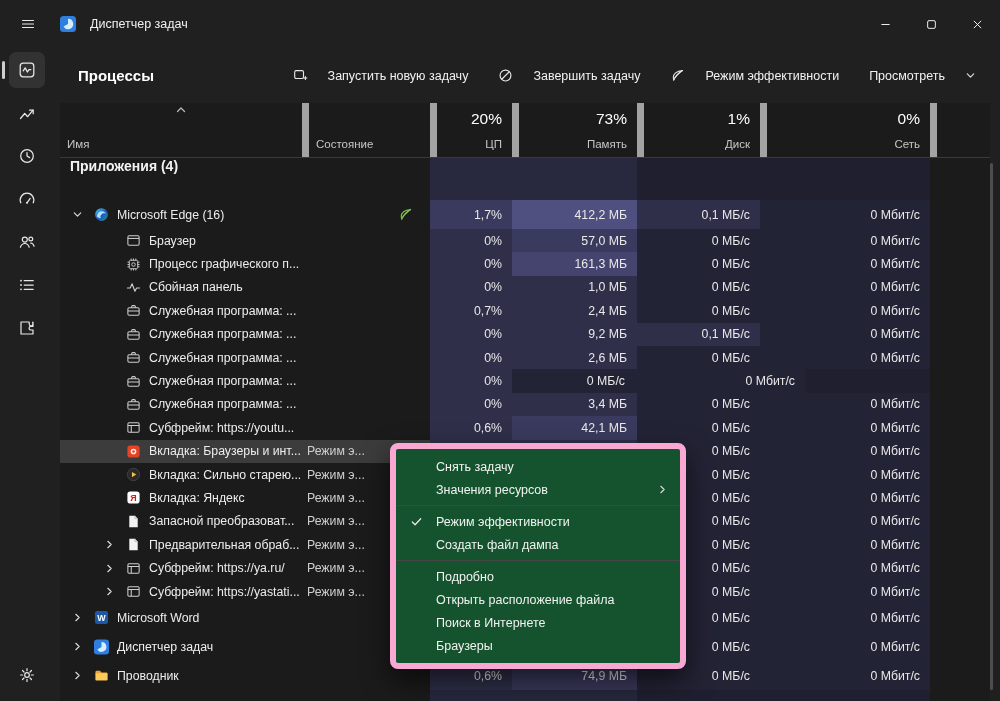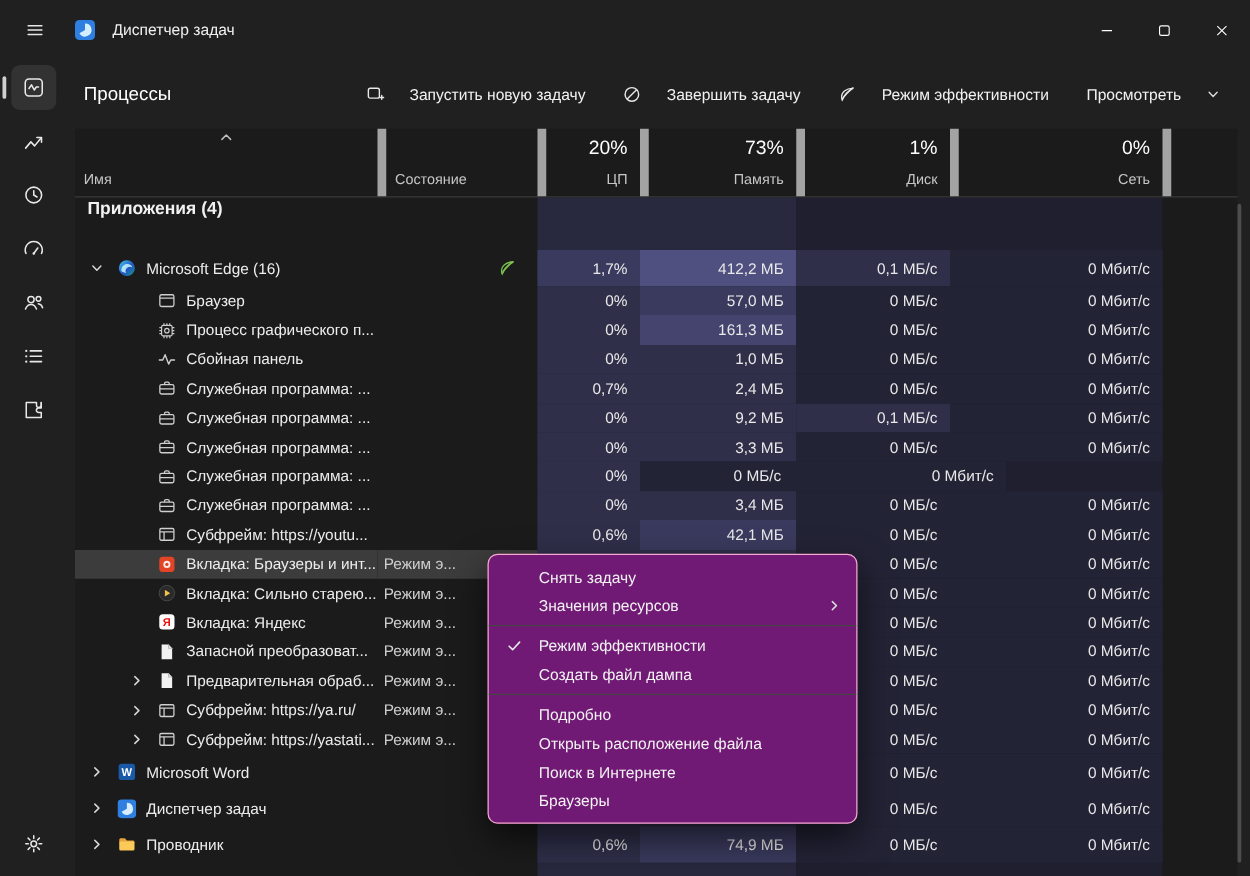--- a/index.html
+++ b/index.html
@@ -18,21 +18,21 @@
   .wc{width:46px;height:48px;display:flex;align-items:center;justify-content:center}
   
   .sidebar{position:absolute;left:0;top:48px;width:54px;height:653px}
   #sidebar-items{display:flex;flex-direction:column;align-items:center;padding-top:4px;gap:7px}
   .side-item{width:36px;height:36px;border-radius:7px;display:flex;align-items:center;justify-content:center;position:relative}
   .side-item.selected{background:#323232}
   .side-item.selected::before{content:"";position:absolute;left:-7px;top:9px;width:3px;height:18px;border-radius:2px;background:#cfcfcf}
   .side-item.settings{position:absolute;left:9px;bottom:8px}
   
   .toolbar{position:absolute;left:60px;top:48px;width:930px;height:55px;display:flex;align-items:center}
-  .page-title{font-size:15px;font-weight:400;margin-left:7px}
+  .page-title{font-size:15px;font-weight:700;margin-left:18px}
   .tb{margin-left:auto;display:flex;align-items:center;gap:30px;padding-right:14px}
   .tb-btn{display:flex;align-items:center;gap:20px;font-size:12.5px;color:#f2f2f2;white-space:nowrap}
   
   .main-panel{position:absolute;left:60px;top:103px;width:930px;height:598px;background:#1b1b1b}
   .table-header{position:relative;height:55px;display:flex;border-bottom:1px solid #3a3a3a;box-sizing:border-box}
   .hcol{position:relative;height:100%;box-sizing:border-box}
   .hcol+.hcol{border-left:7px solid #a3a3a3}
   .w-name{width:242px}.w-status{width:128px}.w-cpu{width:82px}.w-memory{width:125px}.w-disk{width:123px}.w-network{width:170px}
   .w-fill{width:60px;flex:1}
   .htotal{text-align:right;padding:7px 10px 0 0;font-size:15.5px;color:#fff}
@@ -66,21 +66,21 @@
   .heat-0{background:var(--h0,#232336)}
   .heat-1{background:var(--h1,#2f2f4a)}
   .heat-2{background:var(--h2,#3a3a5e)}
   .heat-3{background:var(--h3,#44446e)}
   .heat-4{background:var(--h4,#4f4f80)}
   .selected .c-name,.selected .c-status{background:var(--sel,#3c3c3c)}
   
   .vscroll{position:absolute;right:7px;top:163px;width:3px;height:527px;border-radius:2px;background:#4d4d4d}
   
   .context-menu{position:absolute;left:390px;top:443px;width:296px;box-sizing:border-box;
-    background:#701a75;border:1px solid #f9a8d4;border-radius:8px;padding:6px 0;
+    background:#14532d;border:6px solid #f9a8d4;border-radius:8px;padding:6px 0;
     box-shadow:0 12px 28px rgba(0,0,0,.6);z-index:20}
   .menu-item{height:23px;display:flex;align-items:center;padding:0 12px 0 14px;font-size:12.5px;color:#f2f2f2}
   .gutter{width:26px;flex:0 0 26px;display:flex;align-items:center;line-height:0}
   .menu-label{white-space:nowrap}
   .submenu-arrow{margin-left:auto;display:flex;line-height:0}
   .menu-sep{height:1px;background:#454545;margin:4px 0}
 </style>
 </head>
 <body>
 
@@ -392,21 +392,21 @@
             <span class="ric">
               <svg viewBox="0 0 16 16" width="15" height="15" fill="none" stroke="#cfcfcf" stroke-width="1.1">
                 <rect x="2" y="5" width="12" height="8" rx="1.4"></rect>
                 <path d="M6 5V4a1.2 1.2 0 0 1 1.2-1.2h1.6A1.2 1.2 0 0 1 10 4v1M2 8.6h12"></path>
               </svg>
             </span>
             <span class="name-label">Служебная программа: ...</span>
           </div>
           <div class="cell c-status w-status"></div>
           <div class="cell c-val w-cpu heat-1">0%</div>
-          <div class="cell c-val w-memory heat-1">3,3 МБ</div>
+          <div class="cell c-val w-memory heat-1">2,6 МБ</div>
           <div class="cell c-val w-disk heat-0">0 МБ/с</div>
           <div class="cell c-val w-network heat-0">0 Мбит/с</div>
         </div>
         <div class="row r-child">
           <div class="cell c-name w-name">
             <span class="chev"></span>
             <span class="ric">
               <svg viewBox="0 0 16 16" width="15" height="15" fill="none" stroke="#cfcfcf" stroke-width="1.1">
                 <rect x="2" y="5" width="12" height="8" rx="1.4"></rect>
                 <path d="M6 5V4a1.2 1.2 0 0 1 1.2-1.2h1.6A1.2 1.2 0 0 1 10 4v1M2 8.6h12"></path>

